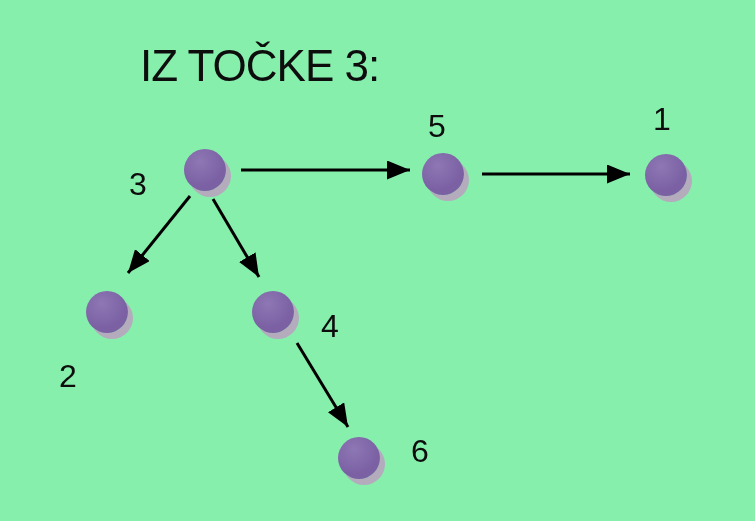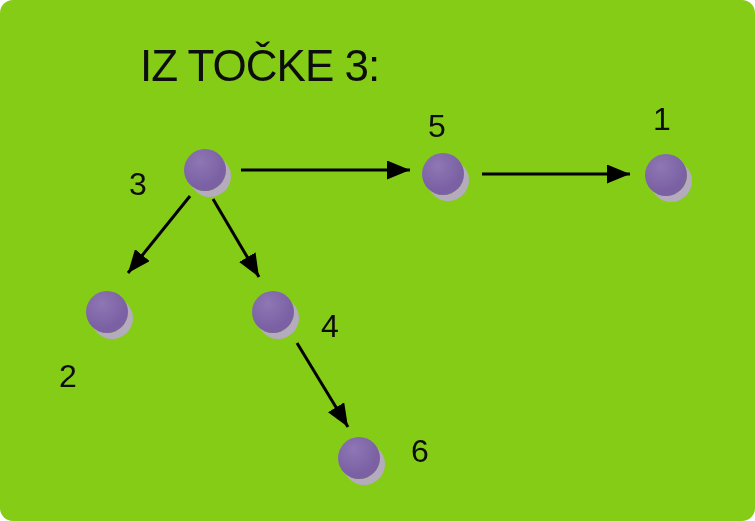--- a/index.html
+++ b/index.html
@@ -36,21 +36,21 @@
     position: absolute;
     transform: translate(-50%, -50%);
     font-size: 32px;
     color: #111111;
     line-height: 1;
   }
 </style>
 </head>
 <body>
 
-<div class="canvas" style="background: #84cc16; border-radius: 13px;">
+<div class="canvas" style="background: #86efac;">
   <div class="title" style="color: rgb(13, 13, 13);">IZ TOČKE 3:</div>
 
   <svg class="edges-svg" width="755" height="521">
     <defs>
       <marker id="arrowhead" markerUnits="userSpaceOnUse" markerWidth="24" markerHeight="19" refX="23" refY="9.5" orient="auto">
         <path d="M0,0 L23,9.5 L0,19 Z" fill="#000000"></path>
       </marker>
     </defs>
     <g id="edge-group">
         <line x1="241" y1="170" x2="410" y2="170" stroke="#000000" stroke-width="3" marker-end="url(#arrowhead)"></line>

